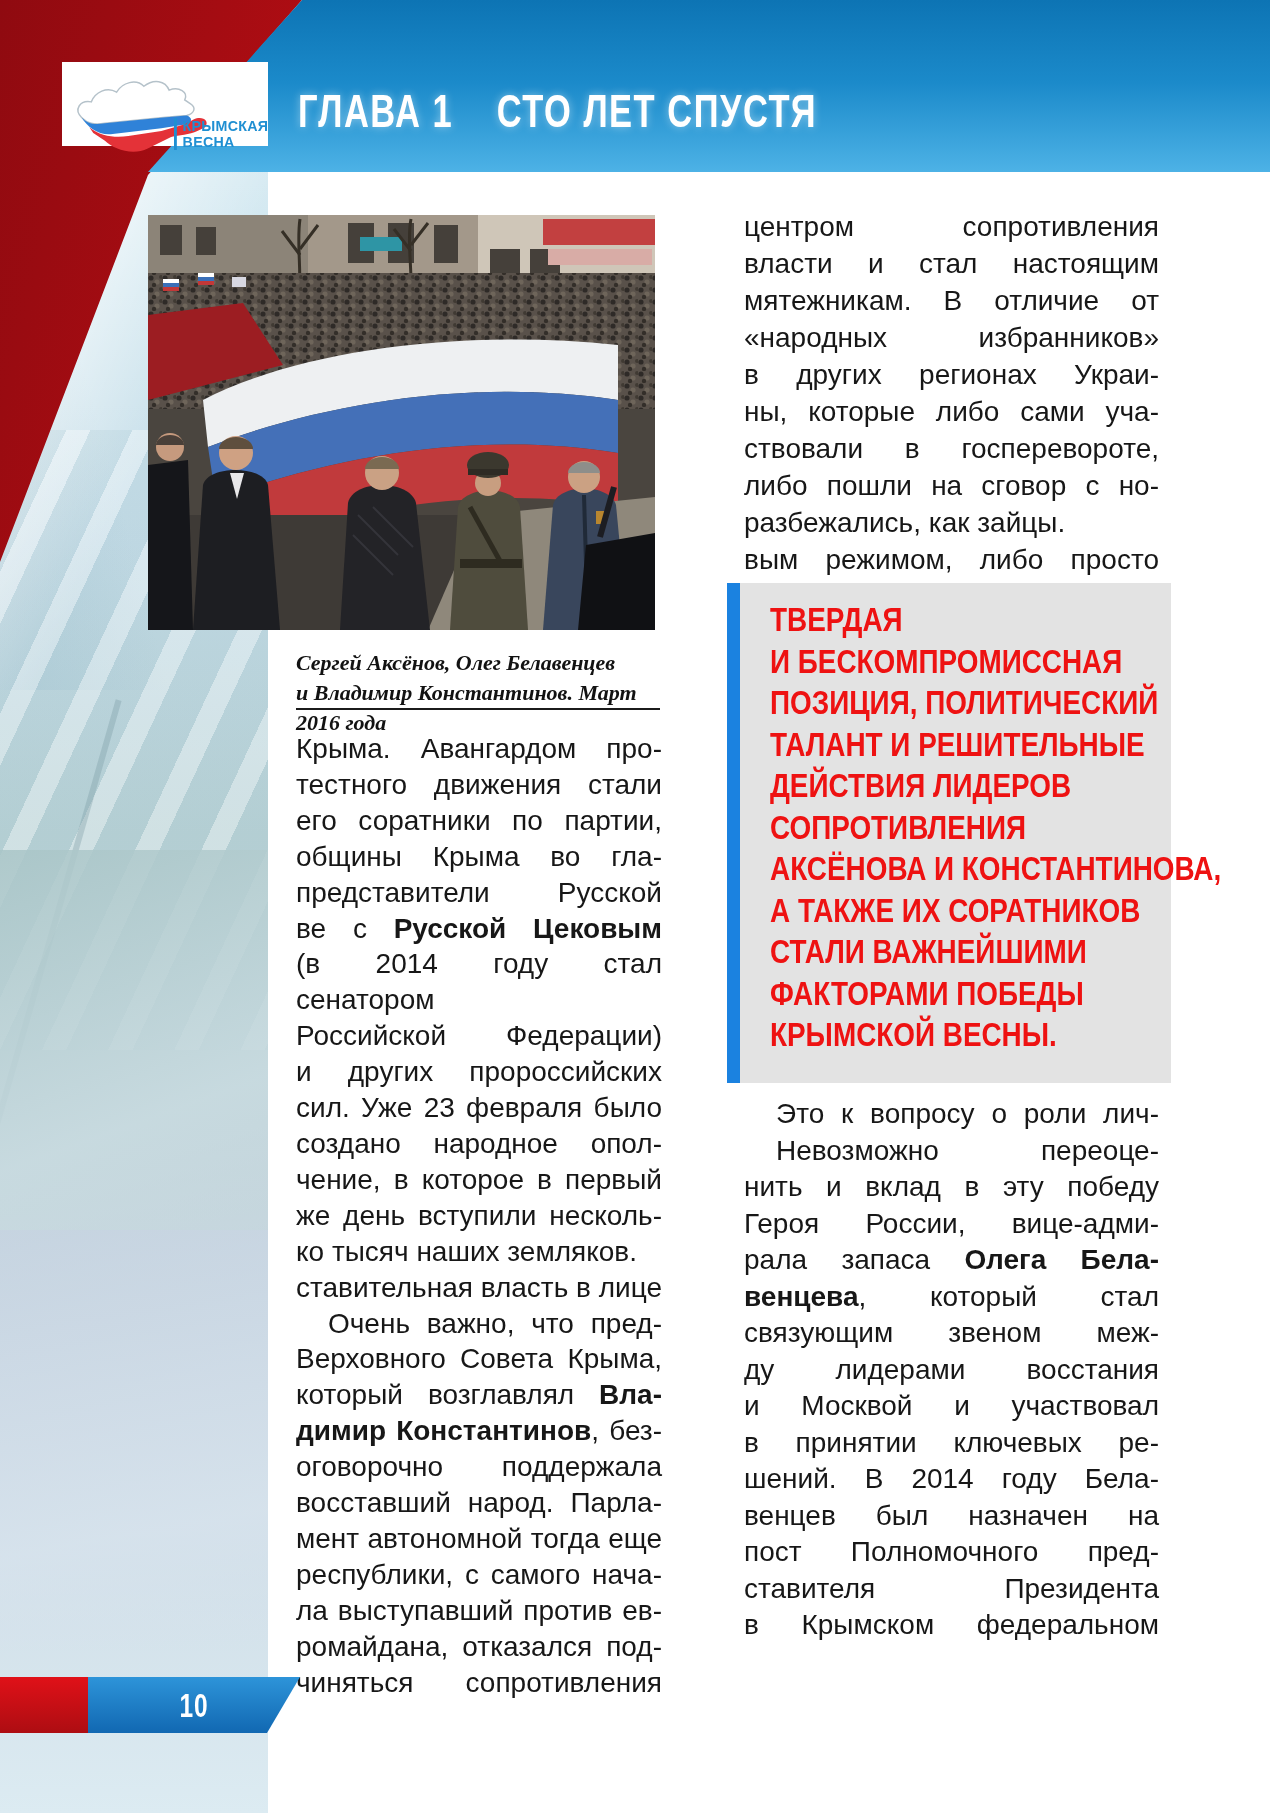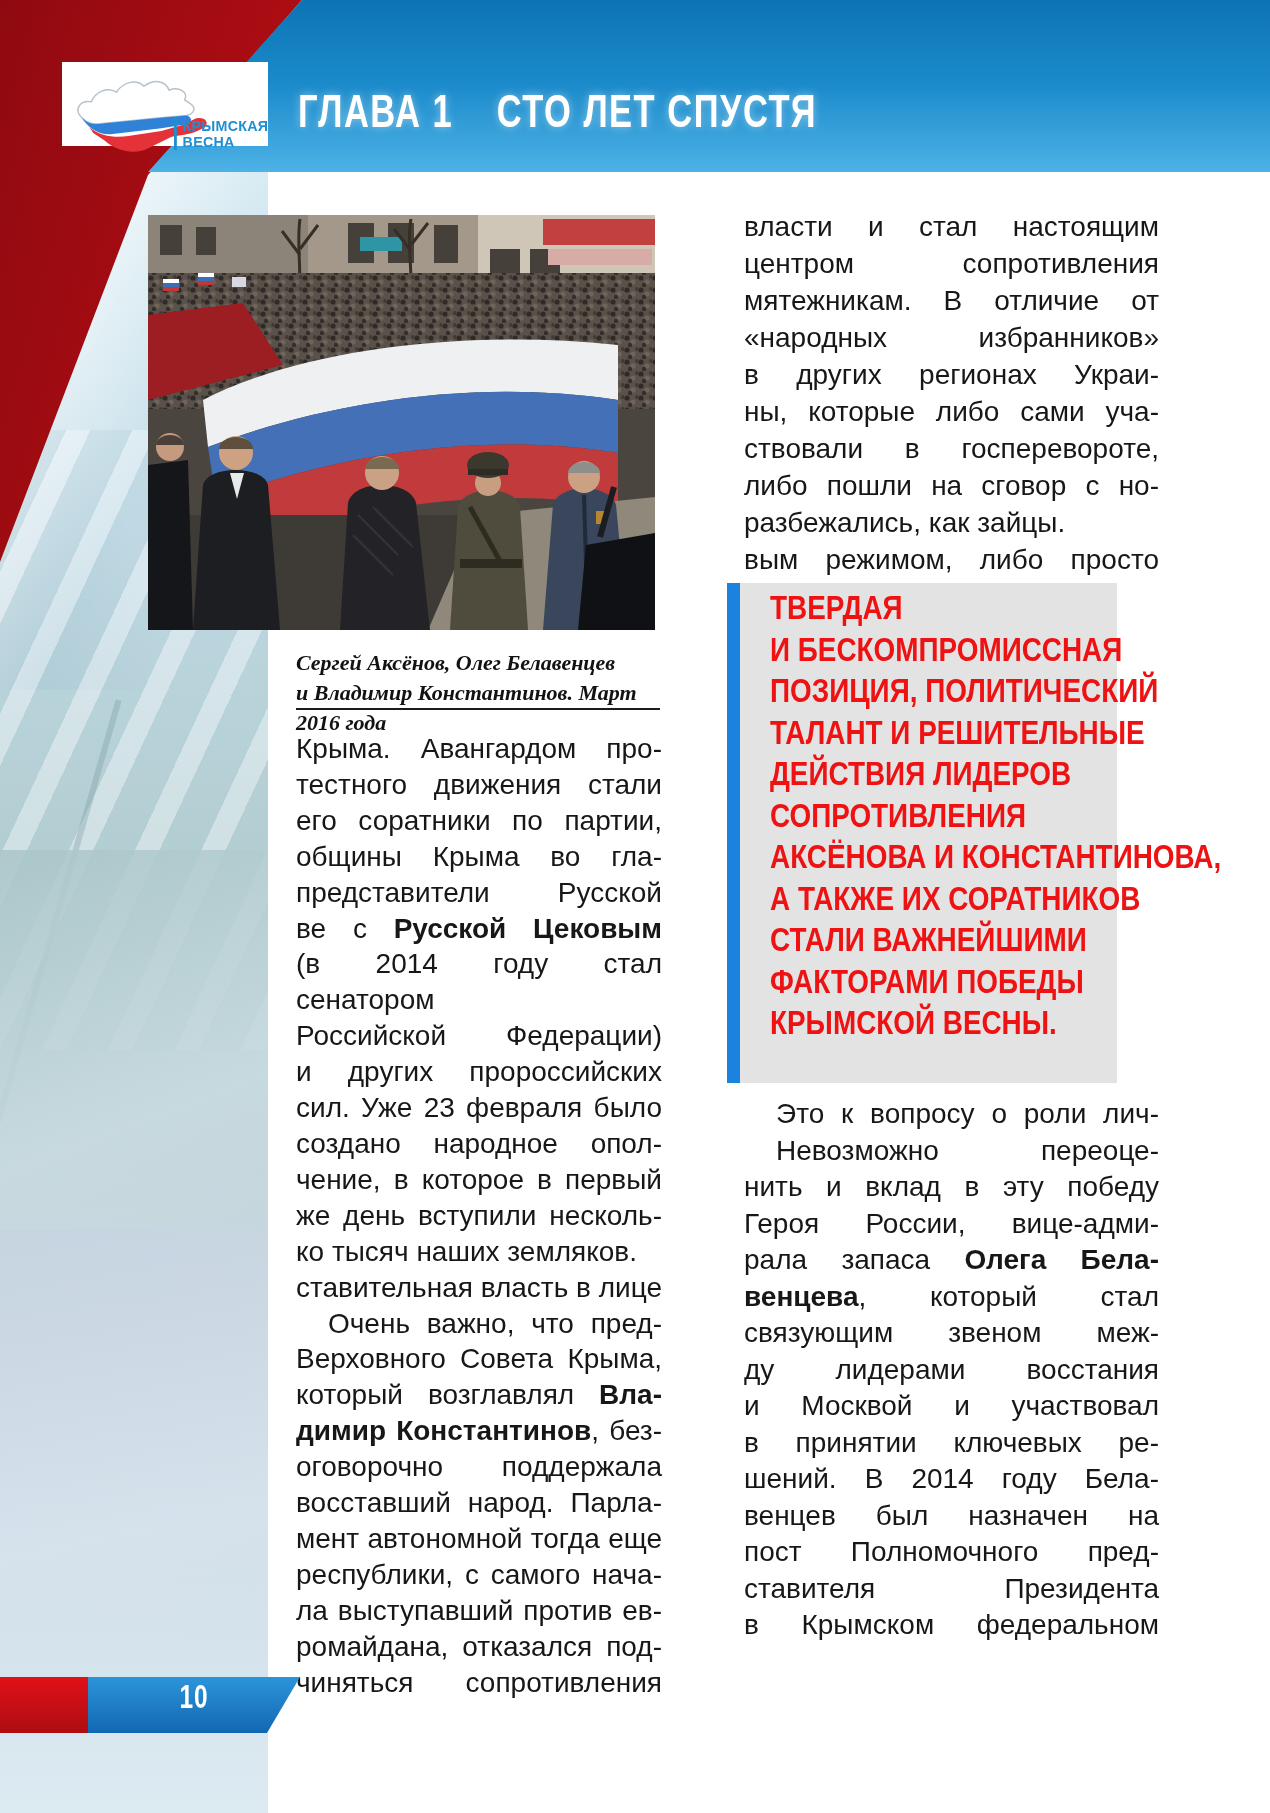--- a/index.html
+++ b/index.html
@@ -50,31 +50,31 @@
   .cap-rule{position:absolute;left:296px;top:708px;width:364px;height:2px;background:#1b1b1b;}
   
   .col{position:absolute;color:var(--text_color);font-size:28px;}
   .col .line{text-align:justify;text-align-last:justify;}
   .col .line.end{text-align-last:left;}
   .col .line.ind{padding-left:32px;}
   .col-left{left:296px;top:731px;width:366px;line-height:35.9px;}
   .col-rt{left:744px;top:208px;width:415px;line-height:37px;}
   .col-rb{left:744px;top:1096px;width:415px;line-height:36.5px;}
   
-  .quote-box{position:absolute;left:727px;top:583px;width:390px;height:500px;box-sizing:border-box;
-    background:var(--quote_bg);border-left:13px solid var(--quote_bar);padding:4px 10px 0 30px;}
+  .quote-box{position:absolute;left:727px;top:583px;width:444px;height:500px;box-sizing:border-box;
+    background:var(--quote_bg);border-left:13px solid var(--quote_bar);padding:16px 10px 0 30px;}
   .quote-box .line{font-weight:bold;font-size:34px;line-height:41.5px;color:var(--quote_red);
     white-space:nowrap;transform:scaleX(.82);transform-origin:0 50%;letter-spacing:0;}
   
   .footer-red{position:absolute;left:0;top:1677px;width:88px;height:56px;
     background:linear-gradient(180deg,#e01118,#ad0d12);}
   .footer-blue{position:absolute;left:88px;top:1677px;width:212px;height:56px;
     clip-path:polygon(0 0,100% 0,calc(100% - 33px) 100%,0 100%);
     background:linear-gradient(180deg,#2d94d9,#1168b2);
-    display:flex;align-items:flex-start;justify-content:center;}
+    display:flex;align-items:center;justify-content:center;}
   .footer-blue .num{color:#fff;font-weight:bold;font-size:34px;transform:scaleX(.72);
     letter-spacing:1px;}
   b{font-weight:bold;}
 </style>
 </head>
 <body>
 
 <div class="sidebar">
   <div class="sb-streak"></div>
   <div class="sb-flags"></div>
@@ -221,22 +221,22 @@
     <div class="line"><b>димир Константинов</b>, без-</div>
     <div class="line">оговорочно поддержала</div>
     <div class="line">восставший народ. Парла-</div>
     <div class="line">мент автономной тогда еще</div>
     <div class="line">республики, с самого нача-</div>
     <div class="line">ла выступавший против ев-</div>
     <div class="line">ромайдана, отказался под-</div>
     <div class="line">чиняться сопротивления</div>
   </div>
 <div class="col col-rt">
+    <div class="line">центром сопротивления</div>
     <div class="line">власти и стал настоящим</div>
-    <div class="line">центром сопротивления</div>
     <div class="line">мятежникам. В отличие от</div>
     <div class="line">«народных избранников»</div>
     <div class="line">в других регионах Украи-</div>
     <div class="line">ны, которые либо сами уча-</div>
     <div class="line">ствовали в госперевороте,</div>
     <div class="line">либо пошли на сговор с но-</div>
     <div class="line end">разбежались, как зайцы.</div>
     <div class="line">вым режимом, либо просто</div>
   </div>
 

